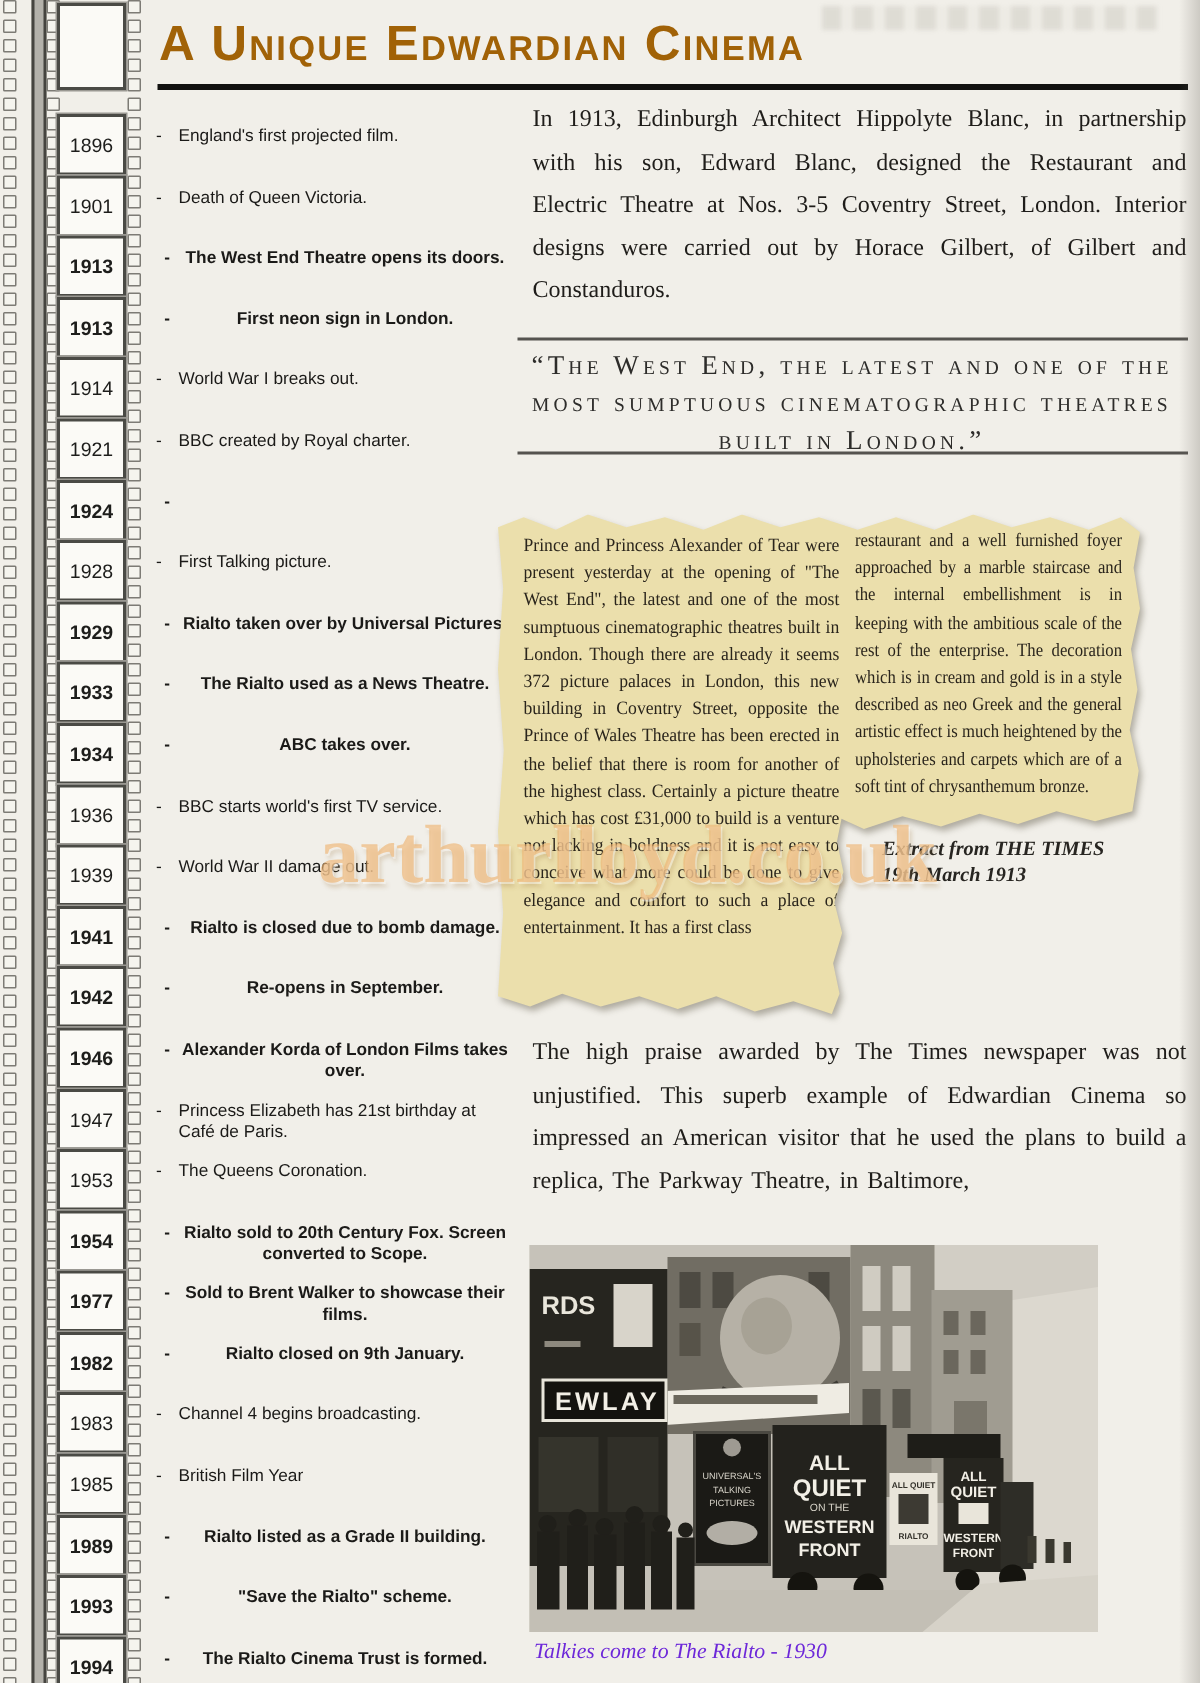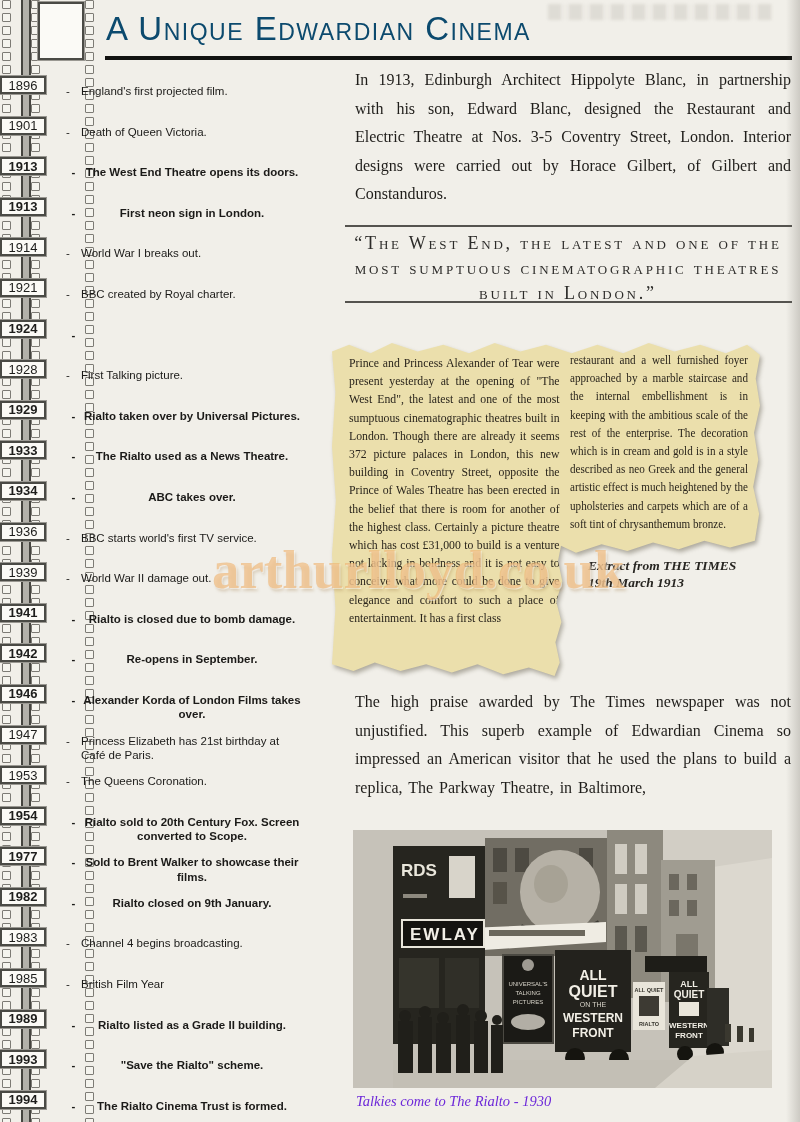--- a/index.html
+++ b/index.html
@@ -13,34 +13,34 @@
   .sp2 { left:31px; width:10px; }
   .sp3 { left:85px; width:10px; }
   .hole { width:9px; height:9px; border:1px solid #7d7b75; background:#f5f4ee; margin-bottom:4px; border-radius:1px; }
   .filmedge { position:absolute; left:21px; top:0; bottom:0; width:10px;
               border-left:2px solid #45443f; border-right:2px solid #45443f; background:#b3b1aa; }
   .empty-frame { position:absolute; left:38px; top:2px; width:46px; height:58px;
                  background:#fbfaf6; border:2px solid #4a4a45; box-shadow:0 0 0 1px #9a9892; }
 
   #timeline-rows { position:absolute; left:0; top:0; width:352px; padding-top:76px; }
   .tl-row { display:flex; align-items:flex-start; height:40.6px; }
-  .tl-frame { width:46px; height:18px; flex:0 0 46px;
+  .tl-frame { margin-left:38px; width:46px; height:41px; flex:0 0 46px;
               background:#fbfaf6; border:2px solid #4a4a45; box-shadow:0 0 0 1px #9a9892;
               display:flex; align-items:center; justify-content:center;
               font-family:"Liberation Sans", sans-serif; font-size:13px; color:#1d1d1b; }
   .tl-desc { margin-left:20px; display:flex; padding-top:8px;
              font-family:"Liberation Sans", sans-serif; font-size:11.5px; line-height:14.5px; color:#1b1a18; }
   .tl-dash { width:15px; flex:0 0 15px; }
   .tl-text { width:222px; }
   .tl-row.bold .tl-frame, .tl-row.bold .tl-desc { font-weight:bold;text-align:center; }
 
   
   .page-title { position:absolute; left:106px; top:10px;
                 font-family:"Liberation Sans", sans-serif; font-variant:small-caps;
-                font-weight:400; font-size:33px; letter-spacing:1.5px; color:#0c4a6e; white-space:nowrap; }
+                font-weight:700; font-size:33px; letter-spacing:1.5px; color:#a16207; white-space:nowrap; }
   .title-rule { position:absolute; left:105px; top:56px; width:687px; height:4px; background:#121210; }
   .showthrough { position:absolute; left:548px; top:4px; width:225px; height:16px; filter:blur(1.5px);
                  background:repeating-linear-gradient(90deg, rgba(150,145,133,0.20) 0 13px, rgba(150,145,133,0.03) 13px 21px); }
 
   
   .body-par { position:absolute; left:355px; width:436px; font-size:16px; line-height:28.5px;
               text-align:justify; color:#1f1d1a; word-spacing:2px; }
   .p1 { top:66px; }
   .p2 { top:688px; }
 
@@ -60,21 +60,21 @@
   .clip-right { left:238px; top:13px; width:200px; transform:scaleX(0.89); }
   .extract { position:absolute; left:588px; top:557px; z-index:2; font-weight:bold; font-style:italic;
              font-size:13.5px; line-height:17px; color:#272521; }
 
   
   .watermark { position:absolute; left:212px; top:538px; z-index:3; pointer-events:none;
                font-family:"Liberation Serif", serif; font-weight:bold; font-size:55px;
                color:rgba(238,181,116,0.65); text-shadow:1px 1px 0 rgba(255,255,255,0.45), 2px 3px 3px rgba(150,110,55,0.25); }
 
   
-  .photo { position:absolute; left:353px; top:830px; width:379px; height:258px; background:#c6c2b9;padding-left:40px; }
+  .photo { position:absolute; left:353px; top:830px; width:379px; height:258px; background:#c6c2b9; }
   .photo svg { display:block; }
   .caption { position:absolute; left:356px; top:1093px; font-weight:normal; font-style:italic;
              font-size:14.5px; color:#6d28d9; }
 
   .scan-edge { position:absolute; right:0; top:0; bottom:0; width:14px;
                background:linear-gradient(to right, rgba(0,0,0,0), rgba(110,106,98,0.28)); }
 </style>
 </head>
 <body>
 

